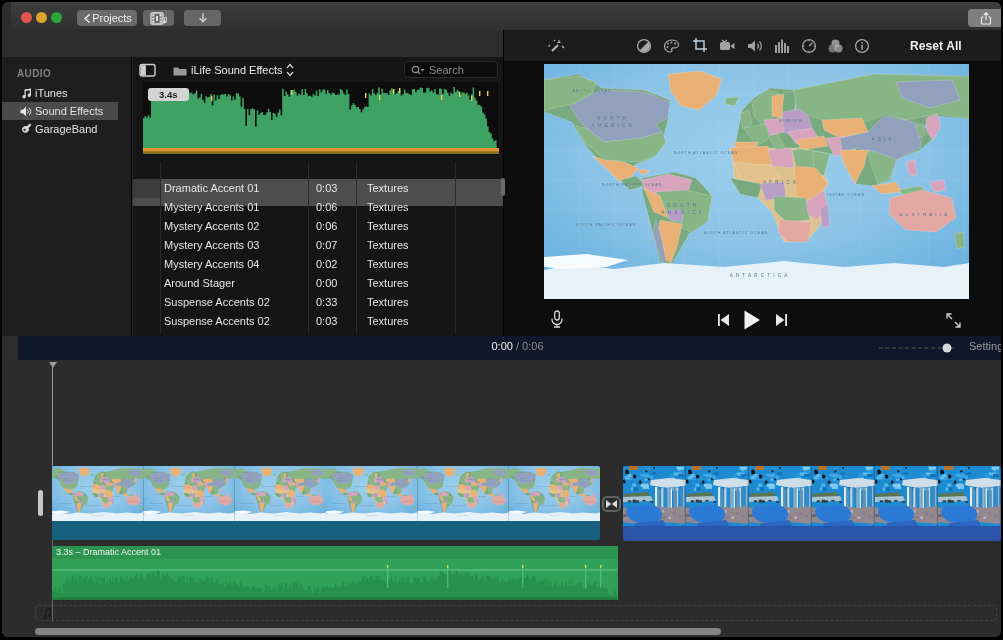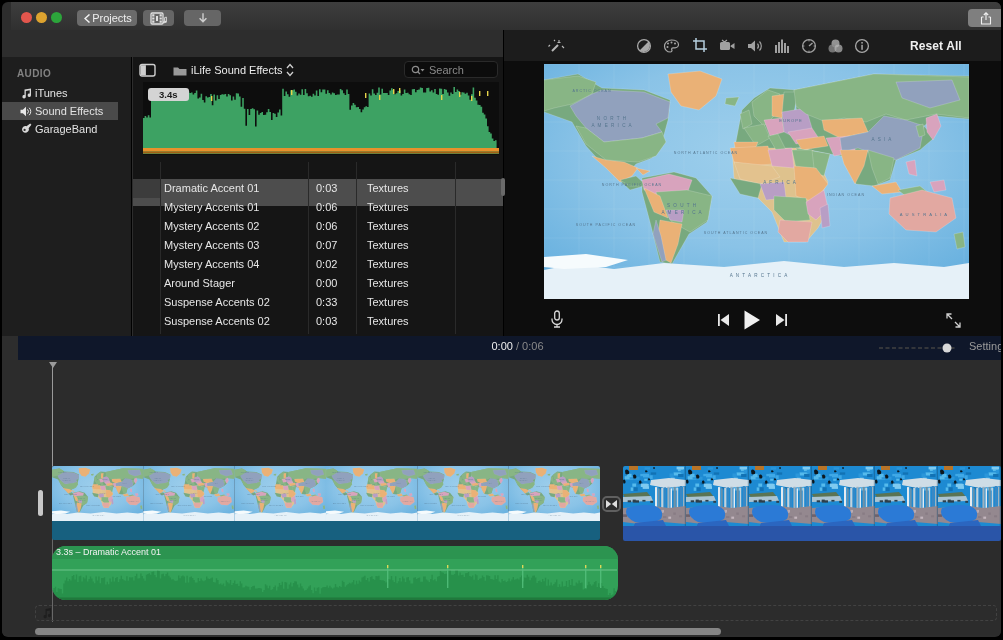--- a/index.html
+++ b/index.html
@@ -463,21 +463,21 @@
             <use href="#wthumb" transform="translate(0,0)"></use>
             <use href="#wthumb" transform="translate(63,0)"></use>
             <use href="#wthumb" transform="translate(126,0)"></use>
             <use href="#wthumb" transform="translate(189,0)"></use>
             <use href="#wthumb" transform="translate(252,0)"></use>
             <use href="#wthumb" transform="translate(315,0)"></use>
           </svg></div>
       <div class="abs" style="left:0;top:60px;width:378px;height:15px;background:#2a55a8"></div>
     </div>
 
-    <div class="abs" style="left:50px;top:186px;width:566px;height:54px;background:#32a158;border-radius:14px;overflow:hidden">
+    <div class="abs" style="left:50px;top:186px;width:566px;height:54px;background:#32a158;border-radius:0;overflow:hidden">
       <div class="abs" style="left:0;top:0;width:566px;height:13px;background:#2c9450;color:#f2f2f2;font-size:9px;line-height:13px"><span style="margin-left:4px">3.3s – Dramatic Accent 01</span></div>
       <svg class="abs" style="left:0;top:14px" width="565" height="40" viewBox="0 0 565 40">
         <path d="M0,40 L0.0,30.2 L1.4,30.2 L1.4,27.9 L2.8,27.9 L2.8,26.7 L4.2,26.7 L4.2,32.1 L5.6,32.1 L5.6,28.3 L7.0,28.3 L7.0,28.8 L8.4,28.8 L8.4,29.1 L9.8,29.1 L9.8,33.5 L11.2,33.5 L11.2,23.6 L12.6,23.6 L12.6,20.5 L14.0,20.5 L14.0,17.4 L15.4,17.4 L15.4,21.2 L16.8,21.2 L16.8,19.0 L18.2,19.0 L18.2,20.4 L19.6,20.4 L19.6,16.0 L21.0,16.0 L21.0,15.100000000000001 L22.4,15.100000000000001 L22.4,19.4 L23.8,19.4 L23.8,14.600000000000001 L25.2,14.600000000000001 L25.2,22.1 L26.6,22.1 L26.6,16.2 L28.0,16.2 L28.0,15.7 L29.4,15.7 L29.4,21.6 L30.8,21.6 L30.8,17.2 L32.2,17.2 L32.2,18.5 L33.6,18.5 L33.6,15.5 L35.0,15.5 L35.0,21.6 L36.4,21.6 L36.4,19.1 L37.8,19.1 L37.8,16.5 L39.2,16.5 L39.2,18.6 L40.6,18.6 L40.6,21.4 L42.0,21.4 L42.0,23.3 L43.4,23.3 L43.4,16.6 L44.8,16.6 L44.8,20.5 L46.2,20.5 L46.2,16.4 L47.6,16.4 L47.6,23.3 L49.0,23.3 L49.0,18.1 L50.4,18.1 L50.4,18.1 L51.8,18.1 L51.8,17.3 L53.2,17.3 L53.2,24.6 L54.6,24.6 L54.6,21.7 L56.0,21.7 L56.0,24.3 L57.4,24.3 L57.4,18.6 L58.8,18.6 L58.8,21.7 L60.2,21.7 L60.2,16.8 L61.6,16.8 L61.6,21.4 L63.0,21.4 L63.0,18.0 L64.4,18.0 L64.4,17.1 L65.8,17.1 L65.8,22.0 L67.2,22.0 L67.2,19.2 L68.6,19.2 L68.6,15.8 L70.0,15.8 L70.0,19.1 L71.4,19.1 L71.4,20.2 L72.8,20.2 L72.8,20.7 L74.2,20.7 L74.2,16.3 L75.6,16.3 L75.6,20.8 L77.0,20.8 L77.0,17.3 L78.4,17.3 L78.4,17.5 L79.8,17.5 L79.8,17.3 L81.2,17.3 L81.2,20.5 L82.6,20.5 L82.6,16.1 L84.0,16.1 L84.0,13.8 L85.4,13.8 L85.4,18.5 L86.8,18.5 L86.8,18.3 L88.2,18.3 L88.2,13.600000000000001 L89.6,13.600000000000001 L89.6,16.1 L91.0,16.1 L91.0,18.6 L92.4,18.6 L92.4,20.7 L93.8,20.7 L93.8,14.7 L95.2,14.7 L95.2,14.0 L96.6,14.0 L96.6,13.2 L98.0,13.2 L98.0,14.8 L99.4,14.8 L99.4,12.100000000000001 L100.8,12.100000000000001 L100.8,11.5 L102.2,11.5 L102.2,15.100000000000001 L103.6,15.100000000000001 L103.6,17.2 L105.0,17.2 L105.0,10.100000000000001 L106.4,10.100000000000001 L106.4,11.0 L107.8,11.0 L107.8,18.4 L109.2,18.4 L109.2,14.3 L110.6,14.3 L110.6,13.7 L112.0,13.7 L112.0,16.2 L113.4,16.2 L113.4,13.899999999999999 L114.8,13.899999999999999 L114.8,12.399999999999999 L116.2,12.399999999999999 L116.2,15.7 L117.6,15.7 L117.6,17.6 L119.0,17.6 L119.0,19.5 L120.4,19.5 L120.4,19.3 L121.8,19.3 L121.8,20.4 L123.2,20.4 L123.2,21.0 L124.6,21.0 L124.6,20.5 L126.0,20.5 L126.0,15.600000000000001 L127.4,15.600000000000001 L127.4,18.3 L128.8,18.3 L128.8,16.3 L130.2,16.3 L130.2,15.600000000000001 L131.6,15.600000000000001 L131.6,16.6 L133.0,16.6 L133.0,22.8 L134.4,22.8 L134.4,15.8 L135.8,15.8 L135.8,22.6 L137.2,22.6 L137.2,17.2 L138.6,17.2 L138.6,16.6 L140.0,16.6 L140.0,18.1 L141.4,18.1 L141.4,20.1 L142.8,20.1 L142.8,22.6 L144.2,22.6 L144.2,22.5 L145.6,22.5 L145.6,18.0 L147.0,18.0 L147.0,21.0 L148.4,21.0 L148.4,18.6 L149.8,18.6 L149.8,20.6 L151.2,20.6 L151.2,21.3 L152.6,21.3 L152.6,20.2 L154.0,20.2 L154.0,16.6 L155.4,16.6 L155.4,18.4 L156.8,18.4 L156.8,19.1 L158.2,19.1 L158.2,18.2 L159.6,18.2 L159.6,17.6 L161.0,17.6 L161.0,21.9 L162.4,21.9 L162.4,22.4 L163.8,22.4 L163.8,18.2 L165.2,18.2 L165.2,20.0 L166.6,20.0 L166.6,24.2 L168.0,24.2 L168.0,23.6 L169.4,23.6 L169.4,24.7 L170.8,24.7 L170.8,23.4 L172.2,23.4 L172.2,26.2 L173.6,26.2 L173.6,20.6 L175.0,20.6 L175.0,22.3 L176.4,22.3 L176.4,23.6 L177.8,23.6 L177.8,20.1 L179.2,20.1 L179.2,24.9 L180.6,24.9 L180.6,23.1 L182.0,23.1 L182.0,20.6 L183.4,20.6 L183.4,23.9 L184.8,23.9 L184.8,23.7 L186.2,23.7 L186.2,26.0 L187.6,26.0 L187.6,21.3 L189.0,21.3 L189.0,23.5 L190.4,23.5 L190.4,27.4 L191.8,27.4 L191.8,27.3 L193.2,27.3 L193.2,25.7 L194.6,25.7 L194.6,26.6 L196.0,26.6 L196.0,26.8 L197.4,26.8 L197.4,29.7 L198.8,29.7 L198.8,26.9 L200.2,26.9 L200.2,26.0 L201.6,26.0 L201.6,25.7 L203.0,25.7 L203.0,28.4 L204.4,28.4 L204.4,28.5 L205.8,28.5 L205.8,28.1 L207.2,28.1 L207.2,27.9 L208.6,27.9 L208.6,28.4 L210.0,28.4 L210.0,32.1 L211.4,32.1 L211.4,30.1 L212.8,30.1 L212.8,24.2 L214.2,24.2 L214.2,25.4 L215.6,25.4 L215.6,28.2 L217.0,28.2 L217.0,25.8 L218.4,25.8 L218.4,29.9 L219.8,29.9 L219.8,29.3 L221.2,29.3 L221.2,27.1 L222.6,27.1 L222.6,25.4 L224.0,25.4 L224.0,30.5 L225.4,30.5 L225.4,26.7 L226.8,26.7 L226.8,23.0 L228.2,23.0 L228.2,25.1 L229.6,25.1 L229.6,21.8 L231.0,21.8 L231.0,28.7 L232.4,28.7 L232.4,22.0 L233.8,22.0 L233.8,22.4 L235.2,22.4 L235.2,28.7 L236.6,28.7 L236.6,24.4 L238.0,24.4 L238.0,22.4 L239.4,22.4 L239.4,26.6 L240.8,26.6 L240.8,23.0 L242.2,23.0 L242.2,21.3 L243.6,21.3 L243.6,21.6 L245.0,21.6 L245.0,24.5 L246.4,24.5 L246.4,27.4 L247.8,27.4 L247.8,23.5 L249.2,23.5 L249.2,26.3 L250.6,26.3 L250.6,28.4 L252.0,28.4 L252.0,30.6 L253.4,30.6 L253.4,30.0 L254.8,30.0 L254.8,28.5 L256.2,28.5 L256.2,26.4 L257.6,26.4 L257.6,25.3 L259.0,25.3 L259.0,30.0 L260.4,30.0 L260.4,33.3 L261.8,33.3 L261.8,27.5 L263.2,27.5 L263.2,30.9 L264.6,30.9 L264.6,27.7 L266.0,27.7 L266.0,27.2 L267.4,27.2 L267.4,33.7 L268.8,33.7 L268.8,28.3 L270.2,28.3 L270.2,27.2 L271.6,27.2 L271.6,27.0 L273.0,27.0 L273.0,26.9 L274.4,26.9 L274.4,25.4 L275.8,25.4 L275.8,27.7 L277.2,27.7 L277.2,25.7 L278.6,25.7 L278.6,27.4 L280.0,27.4 L280.0,28.6 L281.4,28.6 L281.4,27.6 L282.8,27.6 L282.8,24.0 L284.2,24.0 L284.2,26.8 L285.6,26.8 L285.6,27.6 L287.0,27.6 L287.0,26.1 L288.4,26.1 L288.4,27.1 L289.8,27.1 L289.8,20.7 L291.2,20.7 L291.2,22.0 L292.6,22.0 L292.6,26.8 L294.0,26.8 L294.0,25.3 L295.4,25.3 L295.4,23.9 L296.8,23.9 L296.8,22.8 L298.2,22.8 L298.2,23.6 L299.6,23.6 L299.6,22.2 L301.0,22.2 L301.0,19.9 L302.4,19.9 L302.4,24.4 L303.8,24.4 L303.8,20.8 L305.2,20.8 L305.2,23.7 L306.6,23.7 L306.6,20.4 L308.0,20.4 L308.0,21.8 L309.4,21.8 L309.4,17.6 L310.8,17.6 L310.8,16.7 L312.2,16.7 L312.2,15.8 L313.6,15.8 L313.6,19.9 L315.0,19.9 L315.0,18.0 L316.4,18.0 L316.4,21.4 L317.8,21.4 L317.8,16.9 L319.2,16.9 L319.2,16.2 L320.6,16.2 L320.6,18.9 L322.0,18.9 L322.0,19.7 L323.4,19.7 L323.4,16.1 L324.8,16.1 L324.8,16.2 L326.2,16.2 L326.2,15.8 L327.6,15.8 L327.6,19.9 L329.0,19.9 L329.0,20.3 L330.4,20.3 L330.4,20.3 L331.8,20.3 L331.8,20.9 L333.2,20.9 L333.2,22.5 L334.6,22.5 L334.6,21.7 L336.0,21.7 L336.0,18.9 L337.4,18.9 L337.4,19.5 L338.8,19.5 L338.8,16.0 L340.2,16.0 L340.2,20.3 L341.6,20.3 L341.6,22.1 L343.0,22.1 L343.0,16.2 L344.4,16.2 L344.4,23.2 L345.8,23.2 L345.8,21.2 L347.2,21.2 L347.2,17.9 L348.6,17.9 L348.6,21.6 L350.0,21.6 L350.0,16.6 L351.4,16.6 L351.4,18.4 L352.8,18.4 L352.8,22.0 L354.2,22.0 L354.2,17.6 L355.6,17.6 L355.6,17.1 L357.0,17.1 L357.0,20.4 L358.4,20.4 L358.4,23.4 L359.8,23.4 L359.8,23.6 L361.2,23.6 L361.2,17.8 L362.6,17.8 L362.6,17.2 L364.0,17.2 L364.0,19.0 L365.4,19.0 L365.4,17.9 L366.8,17.9 L366.8,17.6 L368.2,17.6 L368.2,21.8 L369.6,21.8 L369.6,21.8 L371.0,21.8 L371.0,16.4 L372.4,16.4 L372.4,16.4 L373.8,16.4 L373.8,19.5 L375.2,19.5 L375.2,20.6 L376.6,20.6 L376.6,21.9 L378.0,21.9 L378.0,19.1 L379.4,19.1 L379.4,14.8 L380.8,14.8 L380.8,20.3 L382.2,20.3 L382.2,19.2 L383.6,19.2 L383.6,21.3 L385.0,21.3 L385.0,16.8 L386.4,16.8 L386.4,16.0 L387.8,16.0 L387.8,10.899999999999999 L389.2,10.899999999999999 L389.2,12.3 L390.6,12.3 L390.6,12.8 L392.0,12.8 L392.0,14.100000000000001 L393.4,14.100000000000001 L393.4,13.7 L394.8,13.7 L394.8,10 L396.2,10 L396.2,10 L397.6,10 L397.6,10.3 L399.0,10.3 L399.0,14.7 L400.4,14.7 L400.4,14.899999999999999 L401.8,14.899999999999999 L401.8,13.899999999999999 L403.2,13.899999999999999 L403.2,10 L404.6,10 L404.6,10 L406.0,10 L406.0,15.600000000000001 L407.4,15.600000000000001 L407.4,12.600000000000001 L408.8,12.600000000000001 L408.8,15.0 L410.2,15.0 L410.2,14.7 L411.6,14.7 L411.6,17.0 L413.0,17.0 L413.0,13.2 L414.4,13.2 L414.4,13.0 L415.8,13.0 L415.8,12.100000000000001 L417.2,12.100000000000001 L417.2,16.1 L418.6,16.1 L418.6,16.7 L420.0,16.7 L420.0,15.399999999999999 L421.4,15.399999999999999 L421.4,19.8 L422.8,19.8 L422.8,14.2 L424.2,14.2 L424.2,15.3 L425.6,15.3 L425.6,19.9 L427.0,19.9 L427.0,18.8 L428.4,18.8 L428.4,18.3 L429.8,18.3 L429.8,15.600000000000001 L431.2,15.600000000000001 L431.2,17.0 L432.6,17.0 L432.6,20.8 L434.0,20.8 L434.0,15.2 L435.4,15.2 L435.4,15.5 L436.8,15.5 L436.8,16.1 L438.2,16.1 L438.2,19.1 L439.6,19.1 L439.6,19.3 L441.0,19.3 L441.0,19.8 L442.4,19.8 L442.4,15.2 L443.8,15.2 L443.8,19.1 L445.2,19.1 L445.2,15.2 L446.6,15.2 L446.6,21.4 L448.0,21.4 L448.0,22.5 L449.4,22.5 L449.4,18.9 L450.8,18.9 L450.8,20.9 L452.2,20.9 L452.2,20.4 L453.6,20.4 L453.6,22.0 L455.0,22.0 L455.0,21.2 L456.4,21.2 L456.4,18.5 L457.8,18.5 L457.8,21.3 L459.2,21.3 L459.2,19.5 L460.6,19.5 L460.6,16.9 L462.0,16.9 L462.0,19.7 L463.4,19.7 L463.4,19.2 L464.8,19.2 L464.8,18.6 L466.2,18.6 L466.2,19.6 L467.6,19.6 L467.6,17.2 L469.0,17.2 L469.0,15.5 L470.4,15.5 L470.4,21.6 L471.8,21.6 L471.8,17.6 L473.2,17.6 L473.2,17.7 L474.6,17.7 L474.6,14.8 L476.0,14.8 L476.0,16.7 L477.4,16.7 L477.4,20.3 L478.8,20.3 L478.8,17.8 L480.2,17.8 L480.2,15.8 L481.6,15.8 L481.6,15.600000000000001 L483.0,15.600000000000001 L483.0,17.4 L484.4,17.4 L484.4,22.9 L485.8,22.9 L485.8,21.1 L487.2,21.1 L487.2,20.5 L488.6,20.5 L488.6,22.0 L490.0,22.0 L490.0,18.9 L491.4,18.9 L491.4,21.3 L492.8,21.3 L492.8,17.7 L494.2,17.7 L494.2,25.8 L495.6,25.8 L495.6,19.6 L497.0,19.6 L497.0,25.4 L498.4,25.4 L498.4,22.4 L499.8,22.4 L499.8,25.6 L501.2,25.6 L501.2,23.9 L502.6,23.9 L502.6,22.3 L504.0,22.3 L504.0,19.6 L505.4,19.6 L505.4,27.1 L506.8,27.1 L506.8,24.3 L508.2,24.3 L508.2,26.7 L509.6,26.7 L509.6,21.6 L511.0,21.6 L511.0,26.4 L512.4,26.4 L512.4,25.9 L513.8,25.9 L513.8,21.0 L515.2,21.0 L515.2,27.0 L516.6,27.0 L516.6,20.1 L518.0,20.1 L518.0,24.9 L519.4,24.9 L519.4,18.9 L520.8,18.9 L520.8,25.8 L522.2,25.8 L522.2,25.7 L523.6,25.7 L523.6,22.4 L525.0,22.4 L525.0,23.5 L526.4,23.5 L526.4,20.6 L527.8,20.6 L527.8,23.1 L529.2,23.1 L529.2,22.6 L530.6,22.6 L530.6,29.6 L532.0,29.6 L532.0,28.8 L533.4,28.8 L533.4,29.2 L534.8,29.2 L534.8,25.3 L536.2,25.3 L536.2,21.8 L537.6,21.8 L537.6,24.3 L539.0,24.3 L539.0,25.8 L540.4,25.8 L540.4,24.5 L541.8,24.5 L541.8,21.9 L543.2,21.9 L543.2,20.9 L544.6,20.9 L544.6,27.0 L546.0,27.0 L546.0,23.3 L547.4,23.3 L547.4,27.1 L548.8,27.1 L548.8,23.1 L550.2,23.1 L550.2,25.9 L551.6,25.9 L551.6,28.1 L553.0,28.1 L553.0,28.6 L554.4,28.6 L554.4,29.0 L555.8,29.0 L555.8,35.0 L557.2,35.0 L557.2,33.0 L558.6,33.0 L558.6,35.3 L560.0,35.3 L560.0,34.4 L561.4,34.4 L561.4,28.2 L562.8,28.2 L562.8,31.0 L564.2,31.0 L564.2,34.0 L565.6,34.0 L565,40 Z" fill="#27914b"></path>
         <line x1="0" y1="10" x2="565" y2="10" stroke="#8ad8a4" stroke-width="0.8" opacity="0.85"></line>
         <g>
             <rect x="335" y="8" width="1.4" height="20" fill="#55c07c" opacity="0.85"></rect>
             <rect x="335" y="5" width="1.4" height="3" fill="#ddd758"></rect>
             <rect x="395" y="8" width="1.4" height="20" fill="#55c07c" opacity="0.85"></rect>
             <rect x="395" y="5" width="1.4" height="3" fill="#ddd758"></rect>
             <rect x="470" y="8" width="1.4" height="20" fill="#55c07c" opacity="0.85"></rect>

